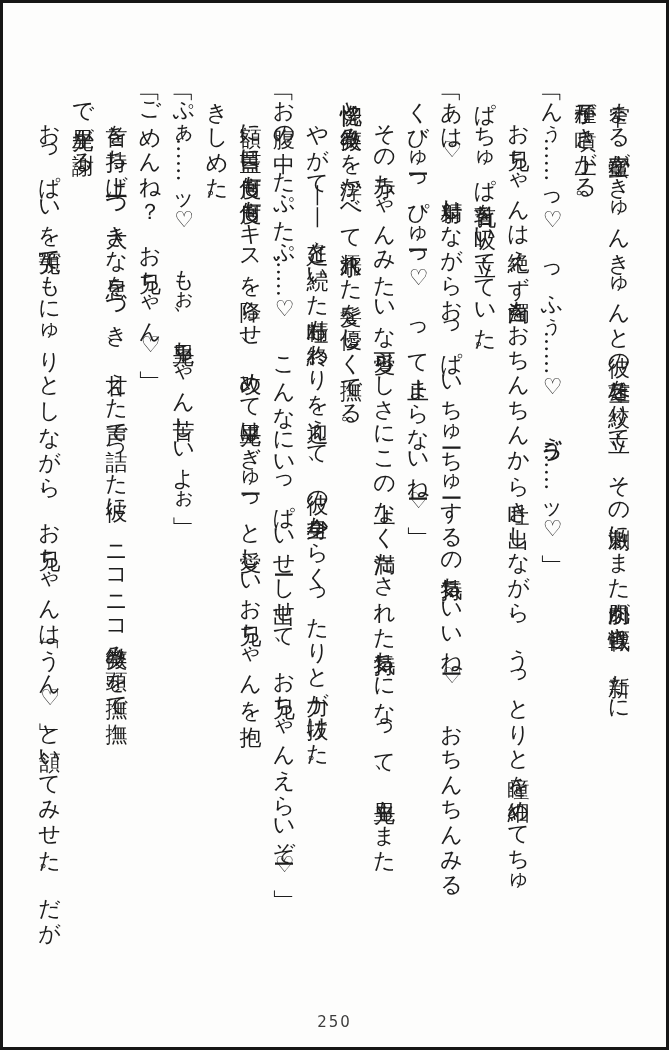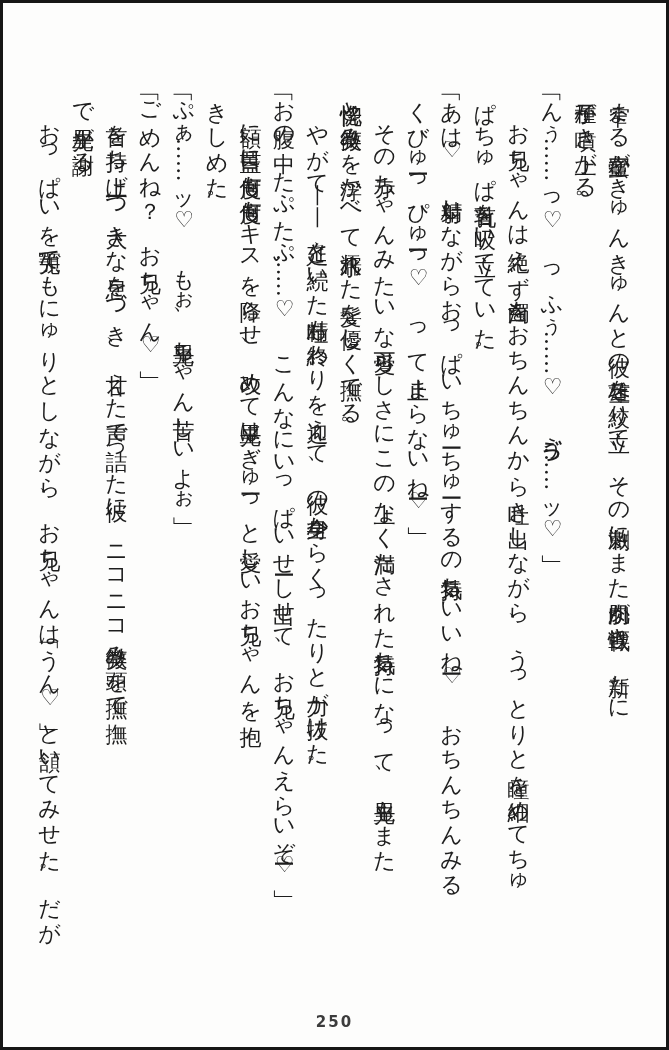--- a/index.html
+++ b/index.html
@@ -48,21 +48,20 @@
   .page-number {
     position: absolute;
     left: 0;
     top: 1010px;
     width: 100%;
     text-align: center;
     font-family: "DejaVu Sans", "Liberation Sans", sans-serif;
     font-size: 15px;
     letter-spacing: 2px;
     color: #3c3c3c;
-    font-weight: bold;
   }
 </style>
 </head>
 <body>
 
 <div class="page">
   <div class="text-block" id="text-block">
       <div class="vline" style="left: 604px;">窄まる蜜壺がきゅんきゅんと彼の雄茎を絞り立て、その刺激にまた肉肌が戦慄き、新たに</div>
       <div class="vline" style="left: 570.5px;">子種が噴き上がる。</div>
       <div class="vline" style="left: 537px;">「んぅ……っ♡　っふぅ……♡　ゔう……ッ♡」</div>

